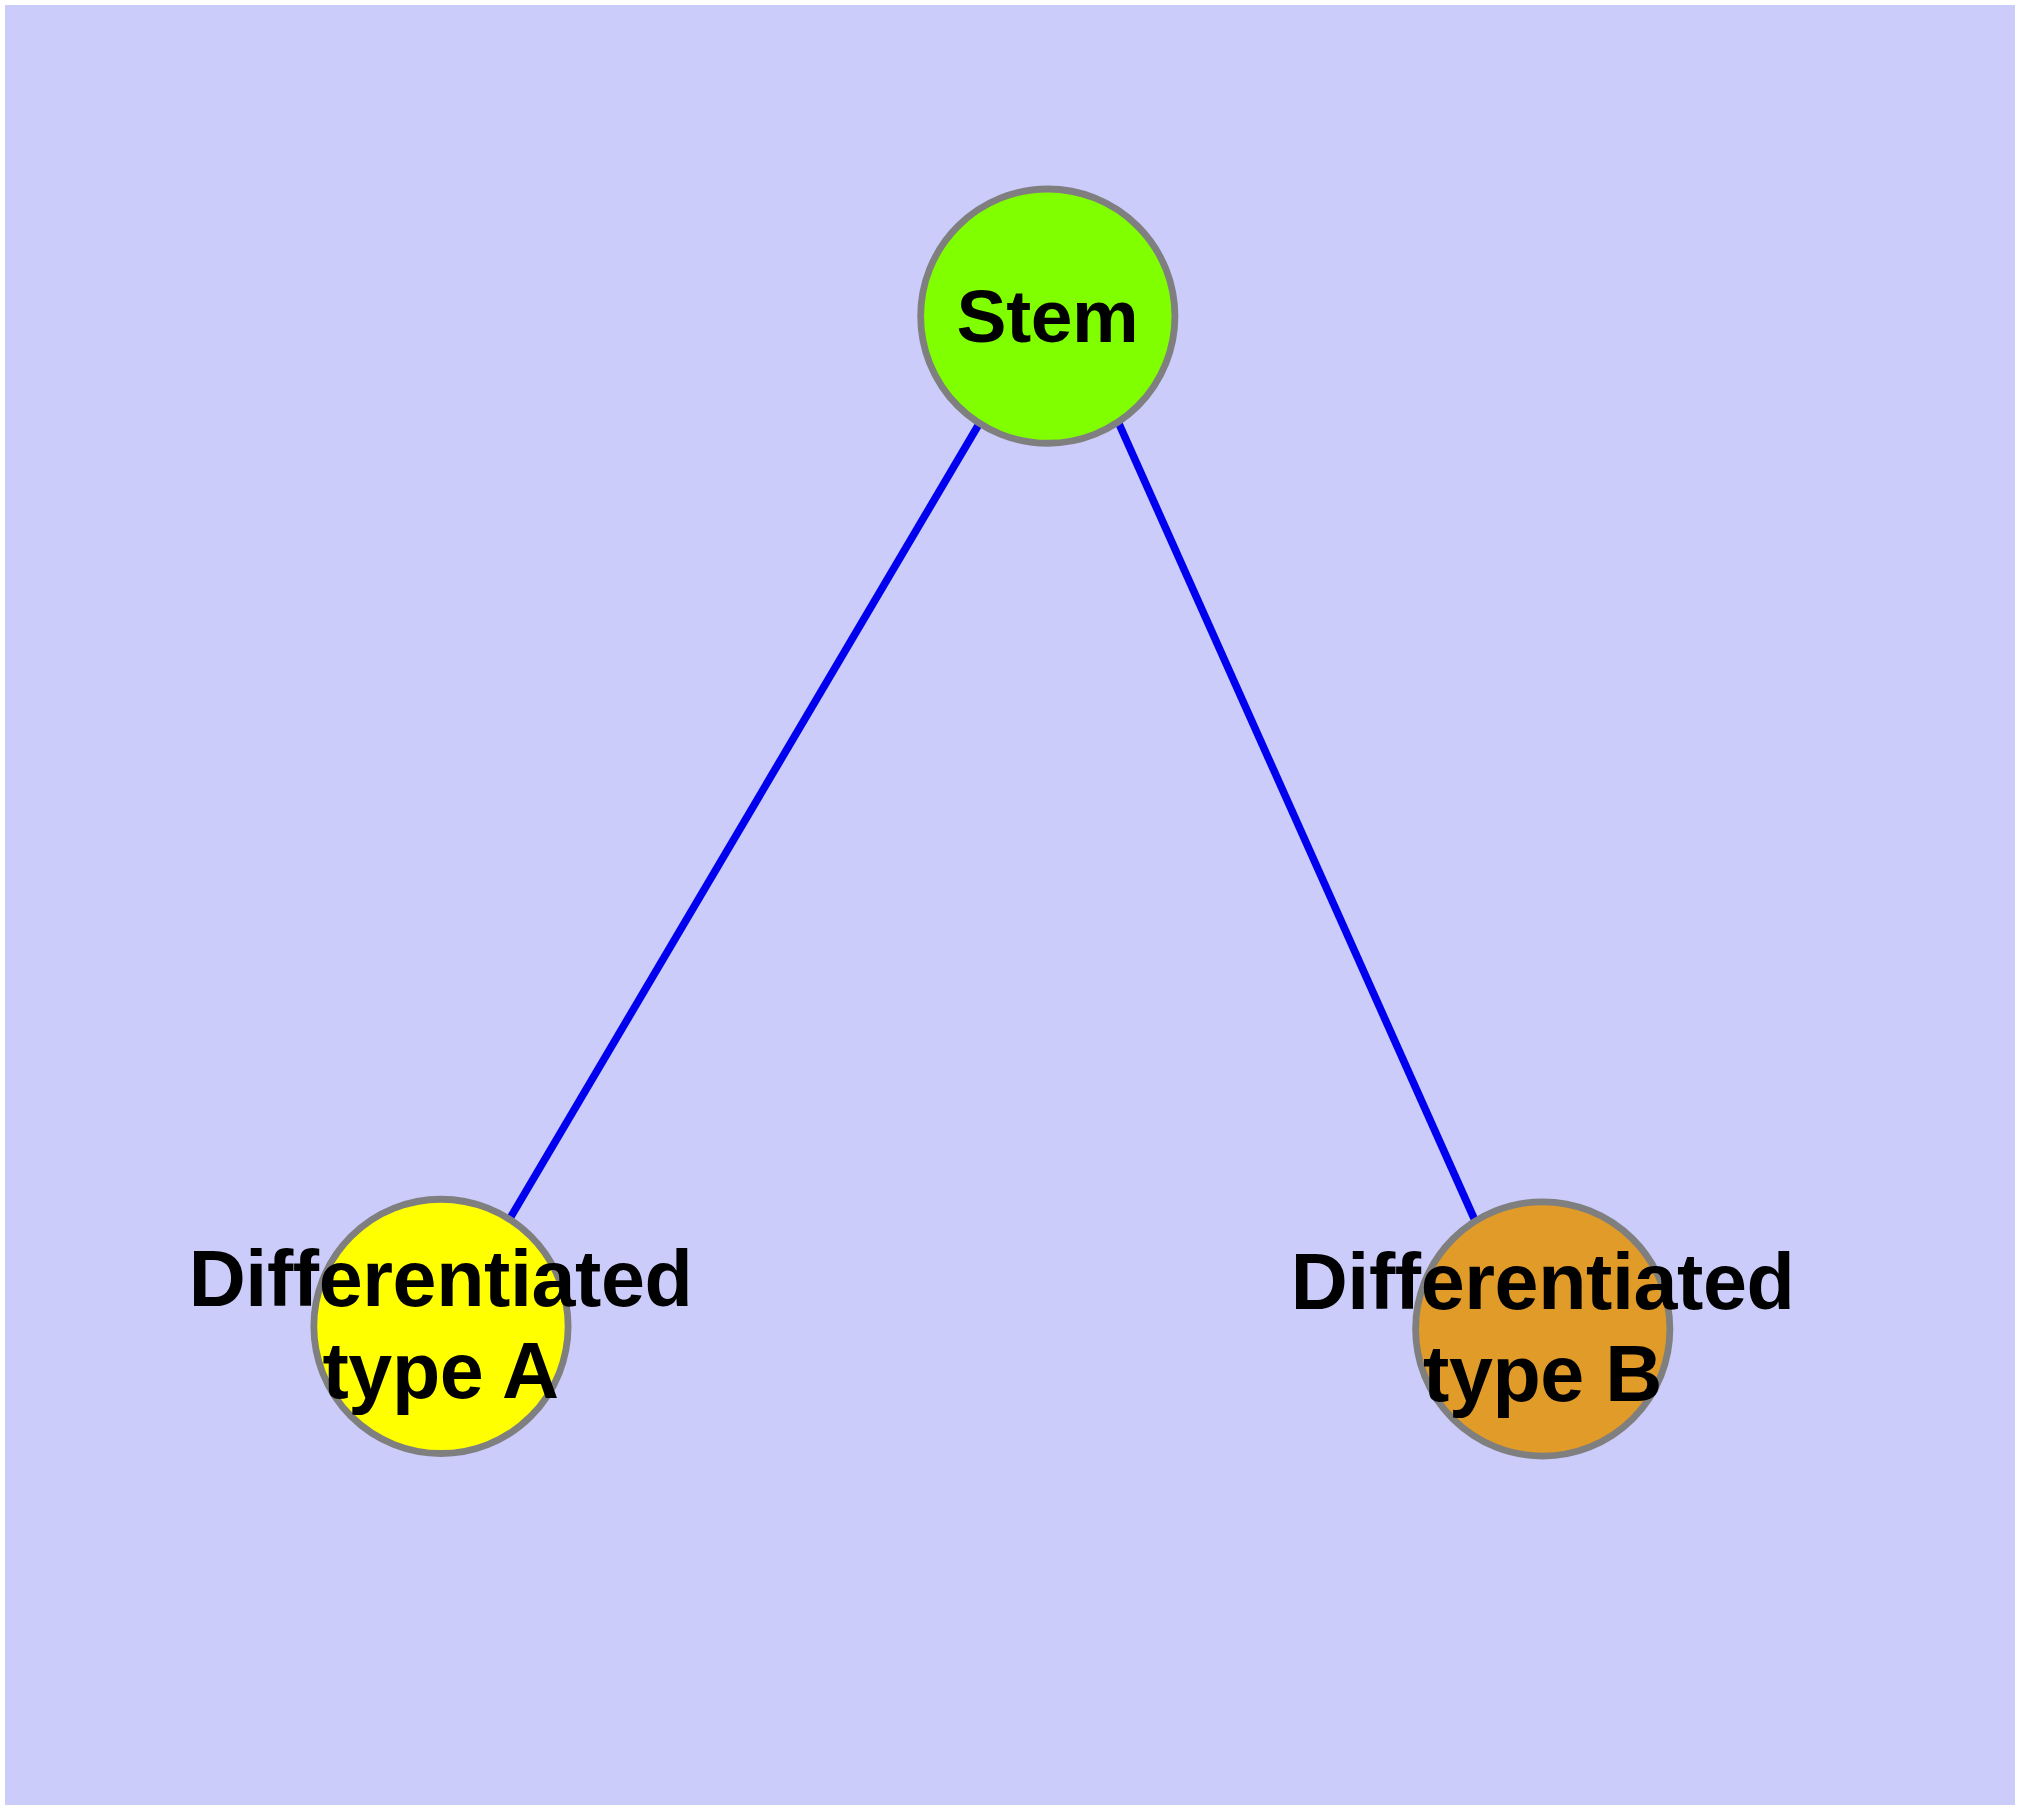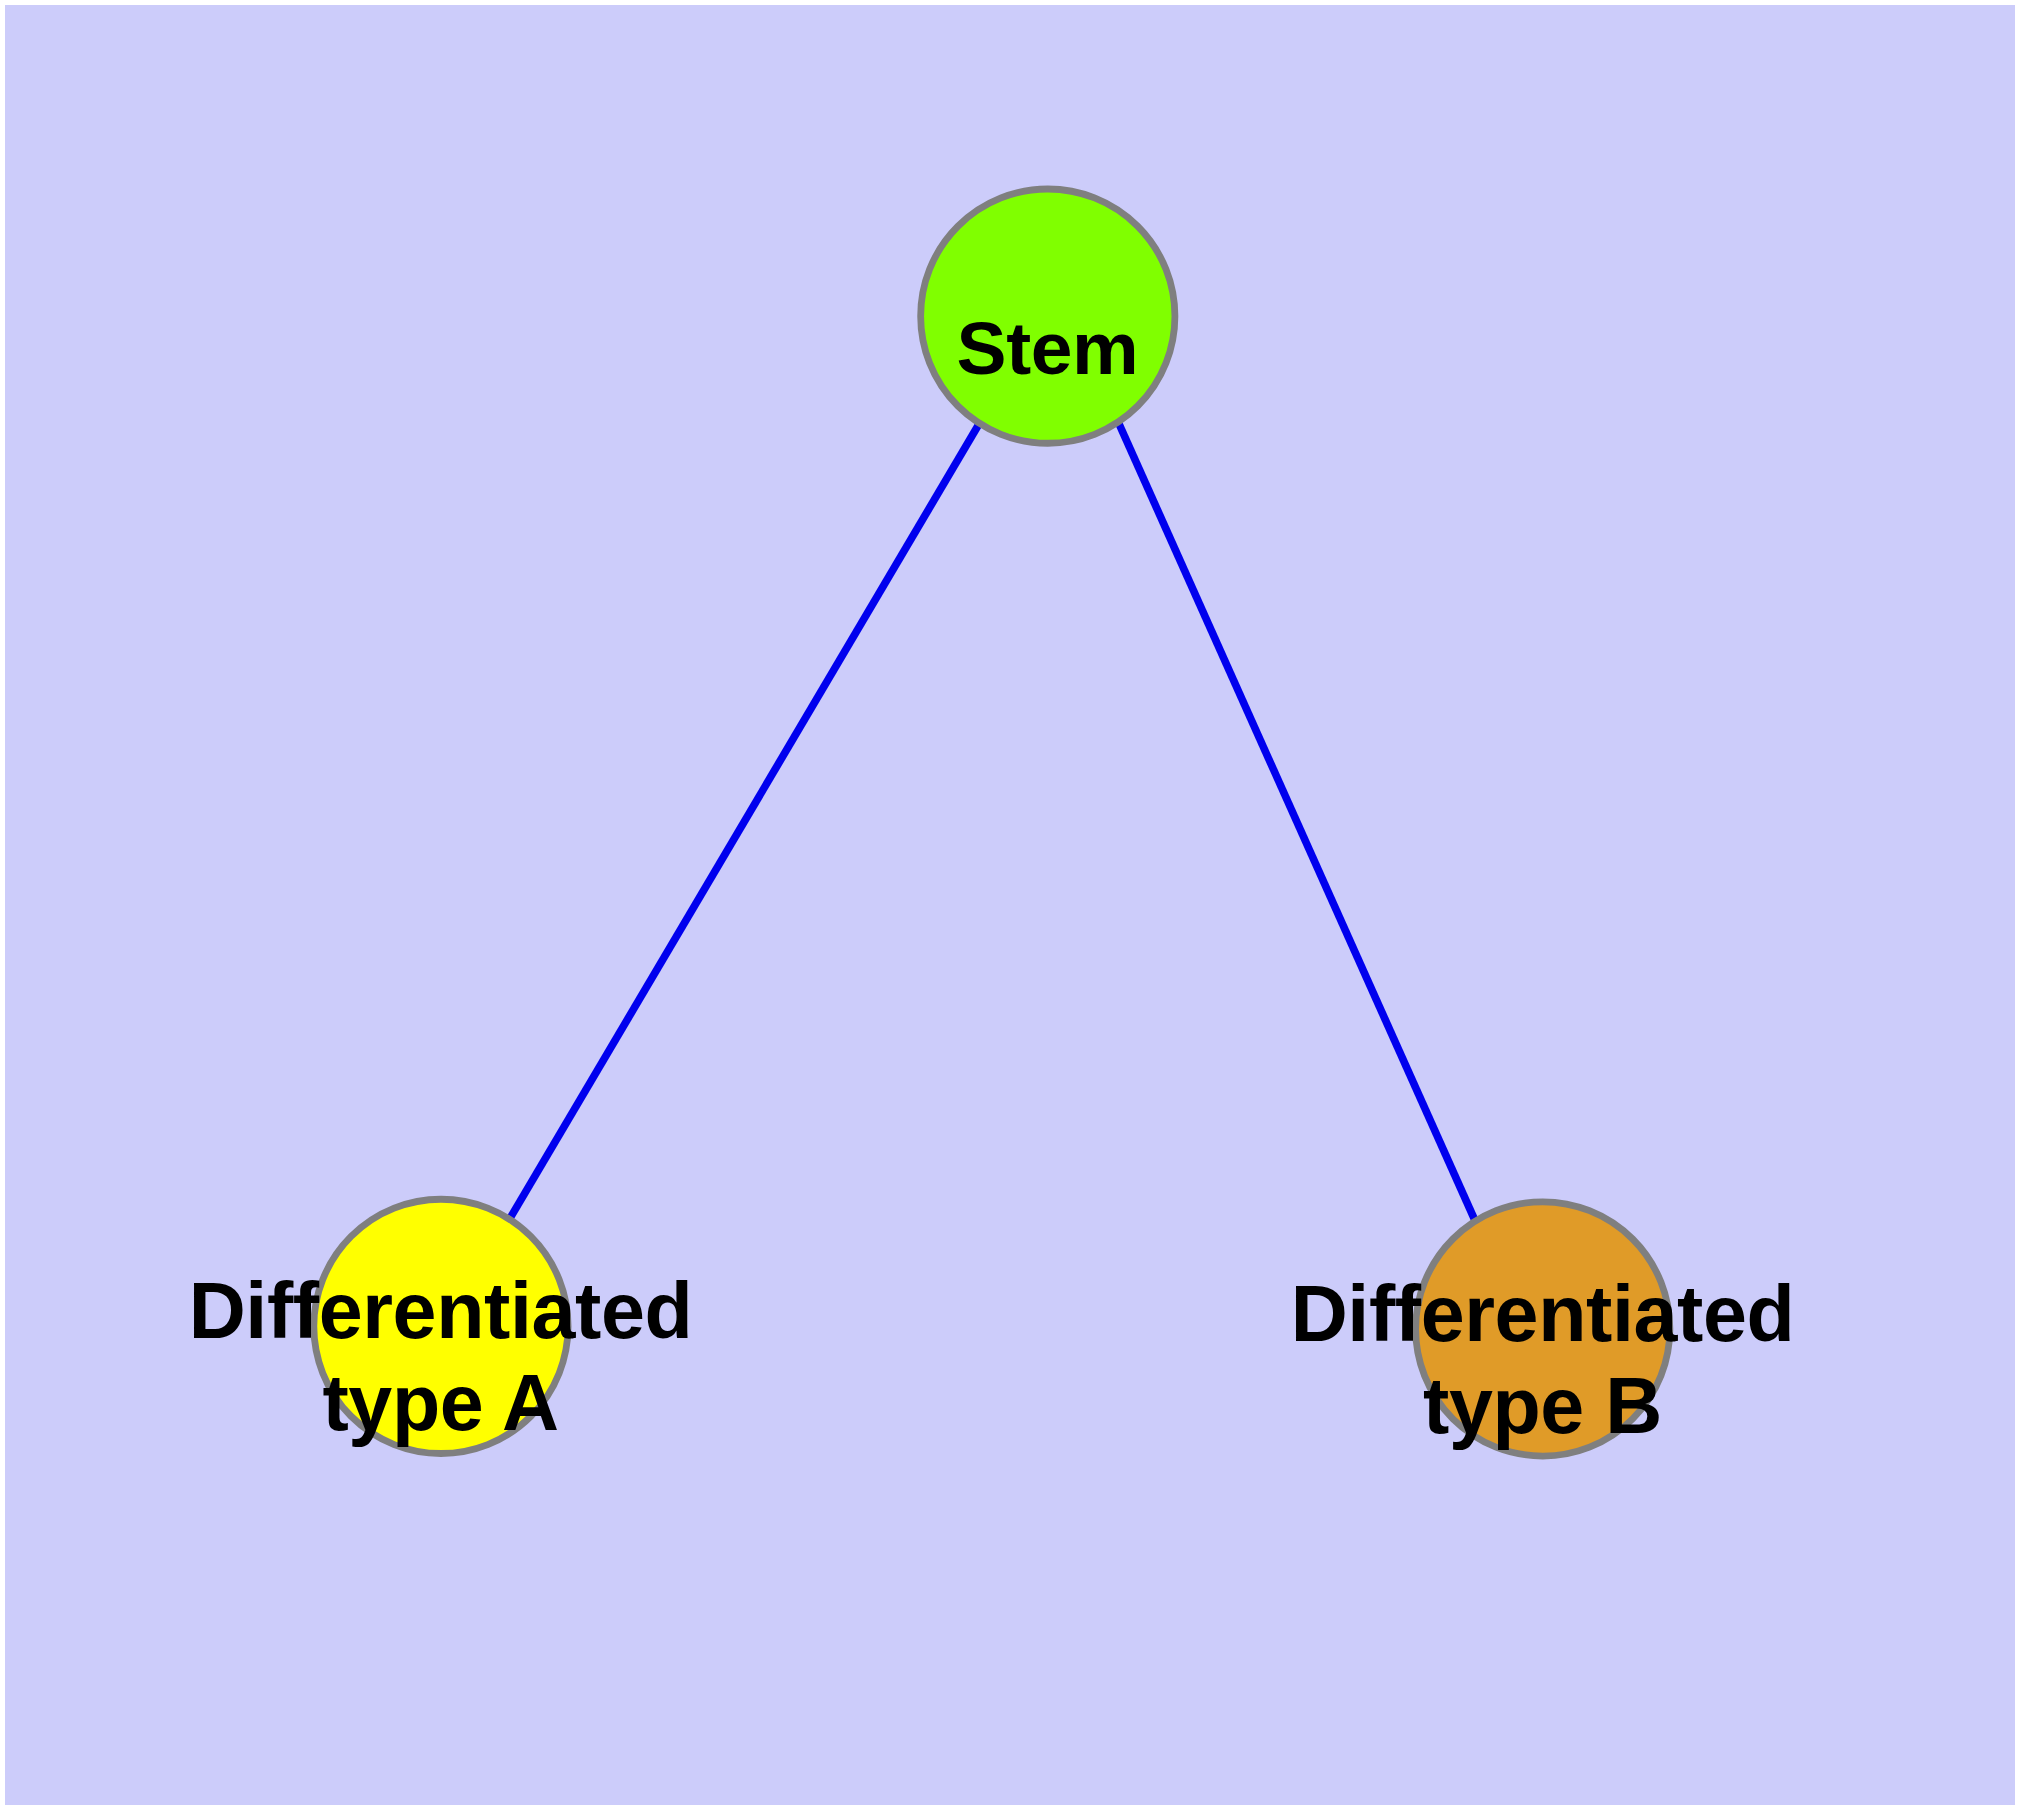--- a/index.html
+++ b/index.html
@@ -33,21 +33,20 @@
   }
   .node-label {
     position: absolute;
     color: #000000;
     font-weight: bold;
     text-align: center;
     line-height: 1.16;
     white-space: nowrap;
     letter-spacing: -0.4px;
     pointer-events: none;
-    margin-top: 32px;
   }
   .label-stem {
     font-size: 75px;
   }
   .label-diff {
     font-size: 79px;
   }
 </style>
 </head>
 <body>

